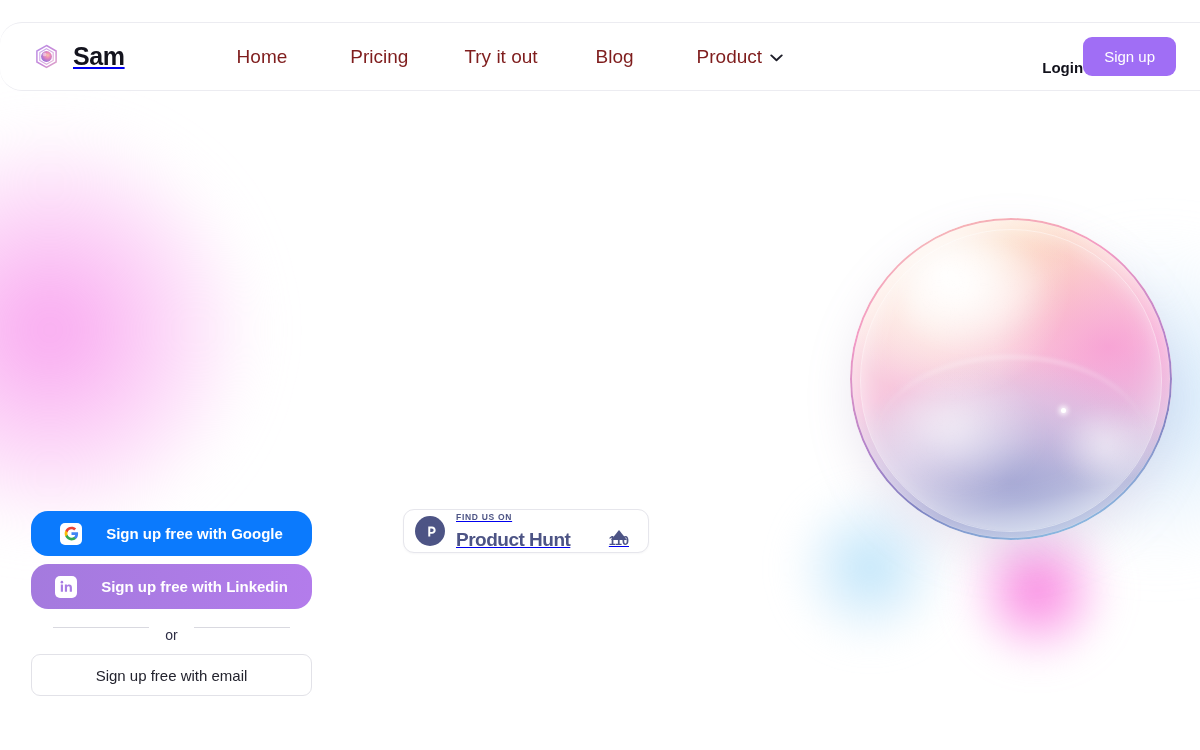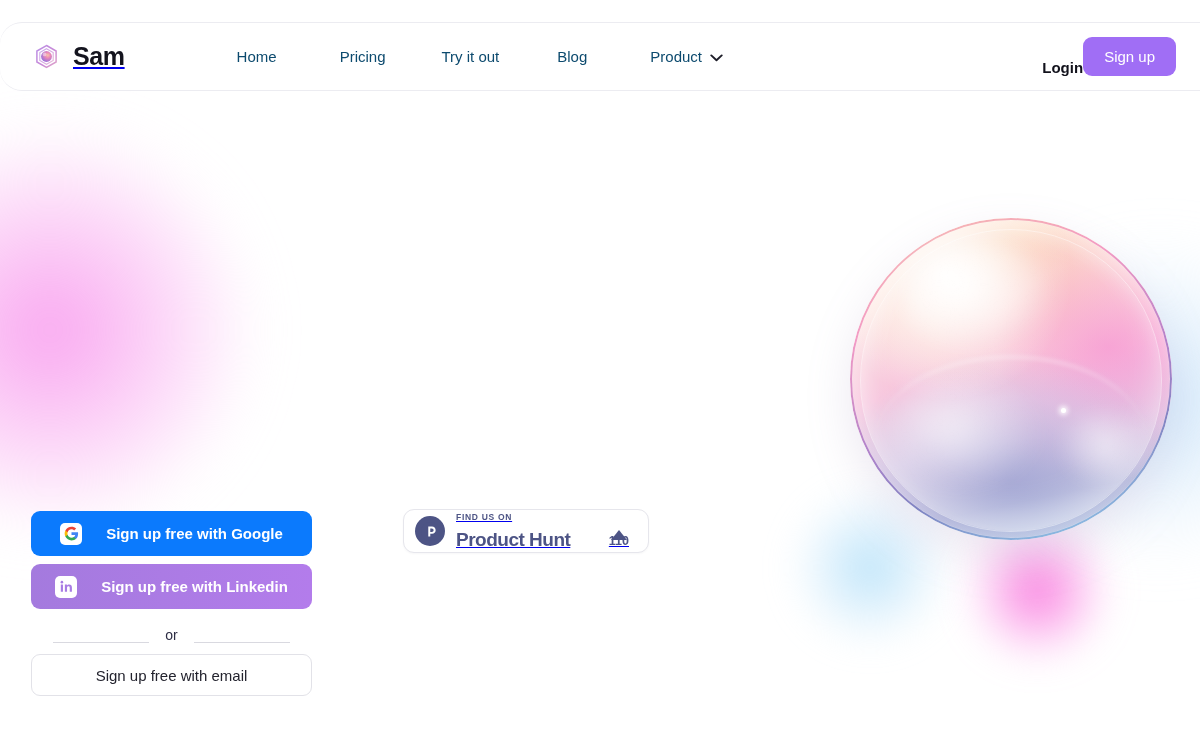--- a/index.html
+++ b/index.html
@@ -108,50 +108,50 @@
     border-bottom-left-radius:22px;
     display:flex; align-items:center;
     z-index:20;
   }
   .brand { display:flex; align-items:center; gap:11px; margin-left:31px; }
   .brand-mark { position:relative; width:31px; height:31px; }
   .brand-name { font-size:25px; font-weight:bold; color:#14141e; letter-spacing:-0.4px; }
 
   .nav { display:flex; align-items:center; margin-left:112px; }
   .nav-item {
-    font-size:15px; color:#0c4a6e; text-decoration:none;
+    font-size:19px; color:#7f1d1d; text-decoration:none;
     padding:6px 0;
   }
   .nav-gap-1 { width:63px; } .nav-gap-2 { width:56px; }
   .nav-gap-3 { width:58px; } .nav-gap-4 { width:63px; }
   .lang { display:flex; align-items:center; gap:8px; cursor:pointer; }
   .chev { display:block; }
 
   .header-right { position:absolute; right:24px; display:flex; align-items:flex-end; }
   .login-link { font-size:15px; font-weight:bold; color:#12121c; text-decoration:none; }
   .signup-btn {
     background:#a06ef5; color:#ffffff; border:none;
     font-size:15px; font-family:inherit;
     padding:11px 21px; border-radius:9px; cursor:pointer;
   }
 
   
   .auth { position:absolute; left:31px; top:511px; width:281px; z-index:10; }
   .auth-btn {
-    width:281px; height:45px; border:none; border-radius:9px; cursor:pointer;
+    width:281px; height:45px; border:none; border-radius:17px; cursor:pointer;
     display:flex; align-items:center; justify-content:center; gap:24px;
     font-family:inherit; font-size:15px; font-weight:bold; color:#ffffff;
   }
   .btn-google { background:#0b7afd; }
   .btn-linkedin { background:linear-gradient(90deg, #a47ade 0%, #b37ceb 100%); margin-top:8px; }
   .icon-box {
     width:22px; height:22px; border-radius:5px; background:#ffffff;
     display:flex; align-items:center; justify-content:center; flex:none;
   }
-  .divider { display:flex; align-items:flex-end; margin:18px 0 11px 0; padding:0 22px; }
+  .divider { display:flex; align-items:flex-start; margin:18px 0 11px 0; padding:0 22px; }
   .divider-line { flex:1; height:1px; background:#d9d9e0; }
   .divider-text { font-size:14px; color:#2d2d44; padding:0 16px; }
   .btn-email {
     width:281px; height:42px; background:#ffffff; border:1px solid #e2e2e8;
     border-radius:9px; cursor:pointer; font-family:inherit;
     font-size:15px; color:#23232e;
   }
 
   
   .ph-badge {

